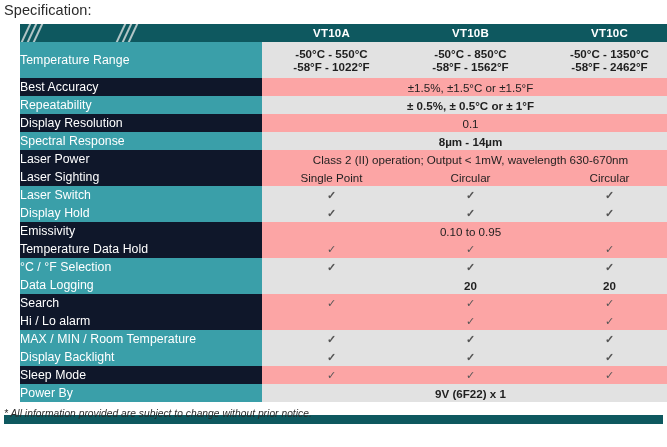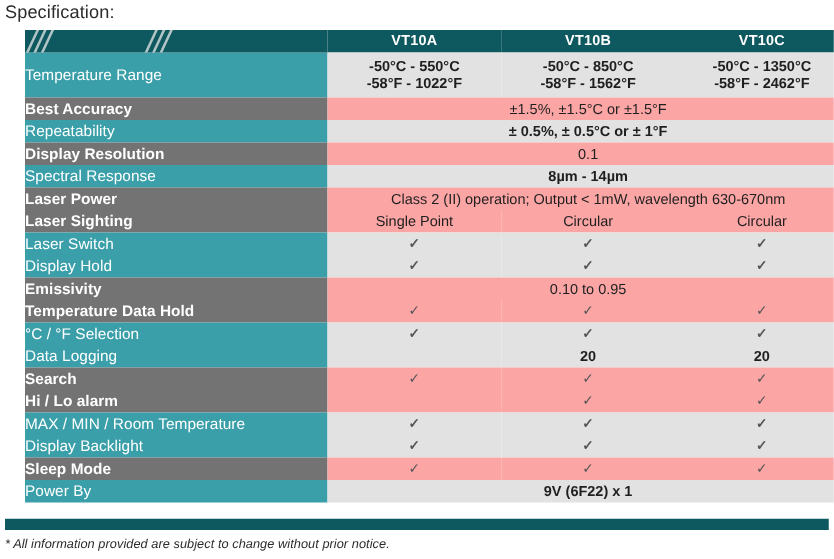--- a/index.html
+++ b/index.html
@@ -95,21 +95,21 @@
 
   
   .lbl {
     color: #ffffff;
     font-size: 12.3px;
     padding-left: 16px;
     white-space: nowrap;
     letter-spacing: 0.05px;
   }
   .lbl.tint-a { background: #3a9fa9; }
-  .lbl.tint-b { background: #737373; font-weight: bold; }
+  .lbl.tint-b { background: #0f172a; }
 
   
   .val {
     text-align: center;
     font-size: 11.6px;
     color: #1f1f1f;
     white-space: nowrap;
   }
   .val.bg-white { background: #fca5a5; }
   .val.bg-gray  { background: #e2e2e2; font-weight: bold; }
@@ -134,21 +134,21 @@
     top: 415px;
     width: 659px;
     height: 9px;
     background: #0e585f;
   }
 
   
   .footnote {
     position: absolute;
     left: 4px;
-    top: 430px;
+    top: 408px;
     font-size: 10.2px;
     font-style: italic;
     color: #2b2b2b;
     white-space: nowrap;
     letter-spacing: 0.05px;
   }
 </style>
 </head>
 <body>
 

